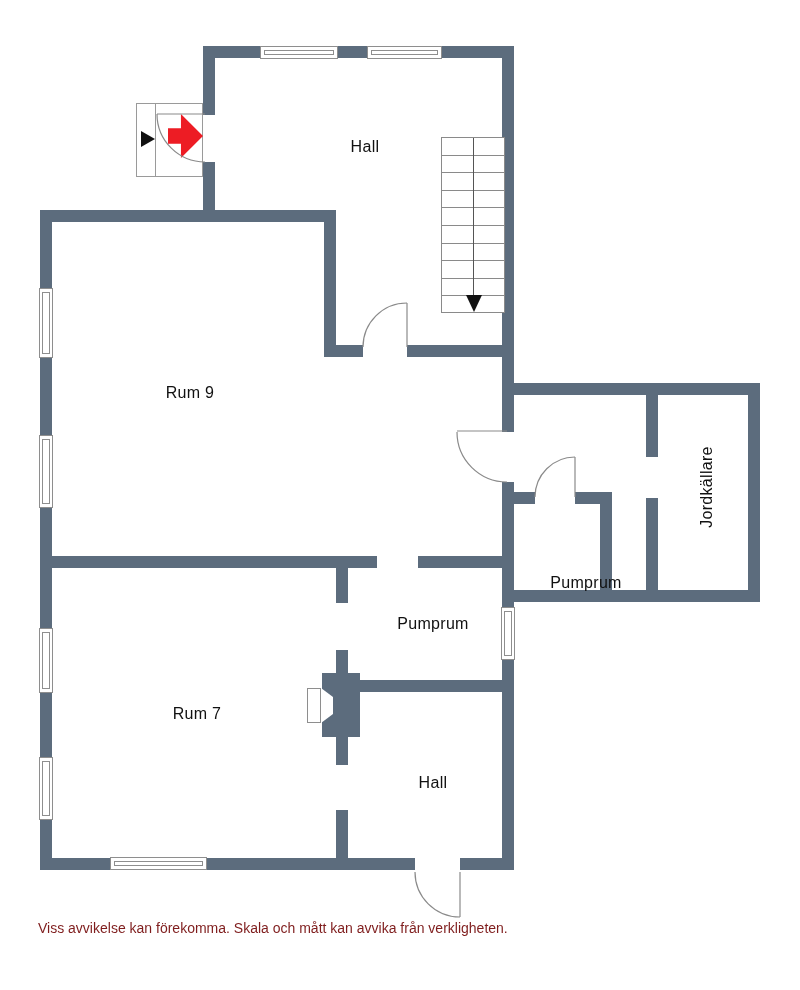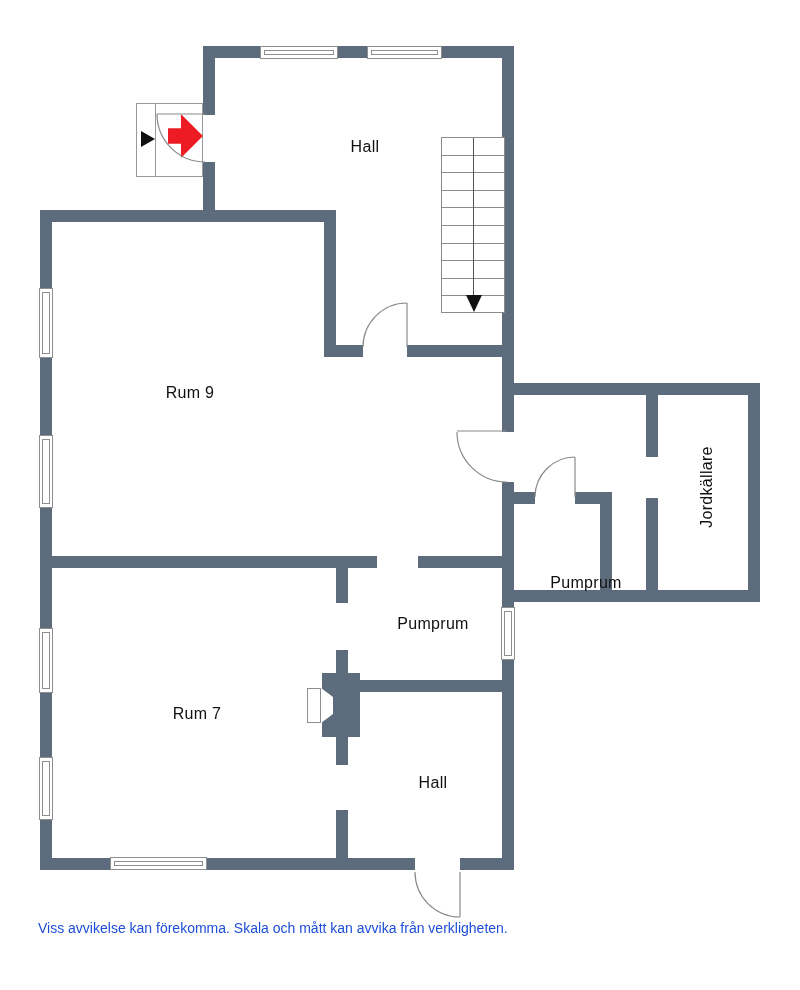--- a/index.html
+++ b/index.html
@@ -21,21 +21,21 @@
   .vestibule .vline{position:absolute;left:18px;top:0;width:1px;height:72px;background:#9a9a9a;}
   .vestibule .tri{position:absolute;left:4px;top:27px;width:0;height:0;
     border-top:8px solid transparent;border-bottom:8px solid transparent;border-left:14px solid #111;}
   .entry-arrow{position:absolute;left:168px;top:112px;width:35px;height:48px;background:#ed1c24;
     clip-path:polygon(0 34%,37% 34%,37% 4%,100% 50%,37% 96%,37% 66%,0 66%);}
   .fireplace-block{position:absolute;left:322px;top:673px;width:38px;height:64px;background:#5c6c7d;}
   .hearth{position:absolute;left:307px;top:688px;width:14px;height:35px;background:#fff;border:1px solid #8e8e8e;box-sizing:border-box;}
   .hearth-notch{position:absolute;left:321px;top:688px;width:12px;height:35px;background:#fff;
     clip-path:polygon(0 0,100% 26%,100% 74%,0 100%);}
   svg.doors{position:absolute;left:0;top:0;}
-  .footer{position:absolute;left:38px;top:920px;font-size:14px;color:#1d4ed8;}
+  .footer{position:absolute;left:38px;top:920px;font-size:14px;color:#7f1d1d;}
 </style>
 </head>
 <body>
 
 <div class="plan">
 
   <div class="wall" style="left:203px;top:46px;width:311px;height:12px;"></div>
   <div class="wall" style="left:203px;top:46px;width:12px;height:69px;"></div>
   <div class="wall" style="left:203px;top:162px;width:12px;height:60px;"></div>
   <div class="wall" style="left:40px;top:210px;width:296px;height:12px;"></div>

